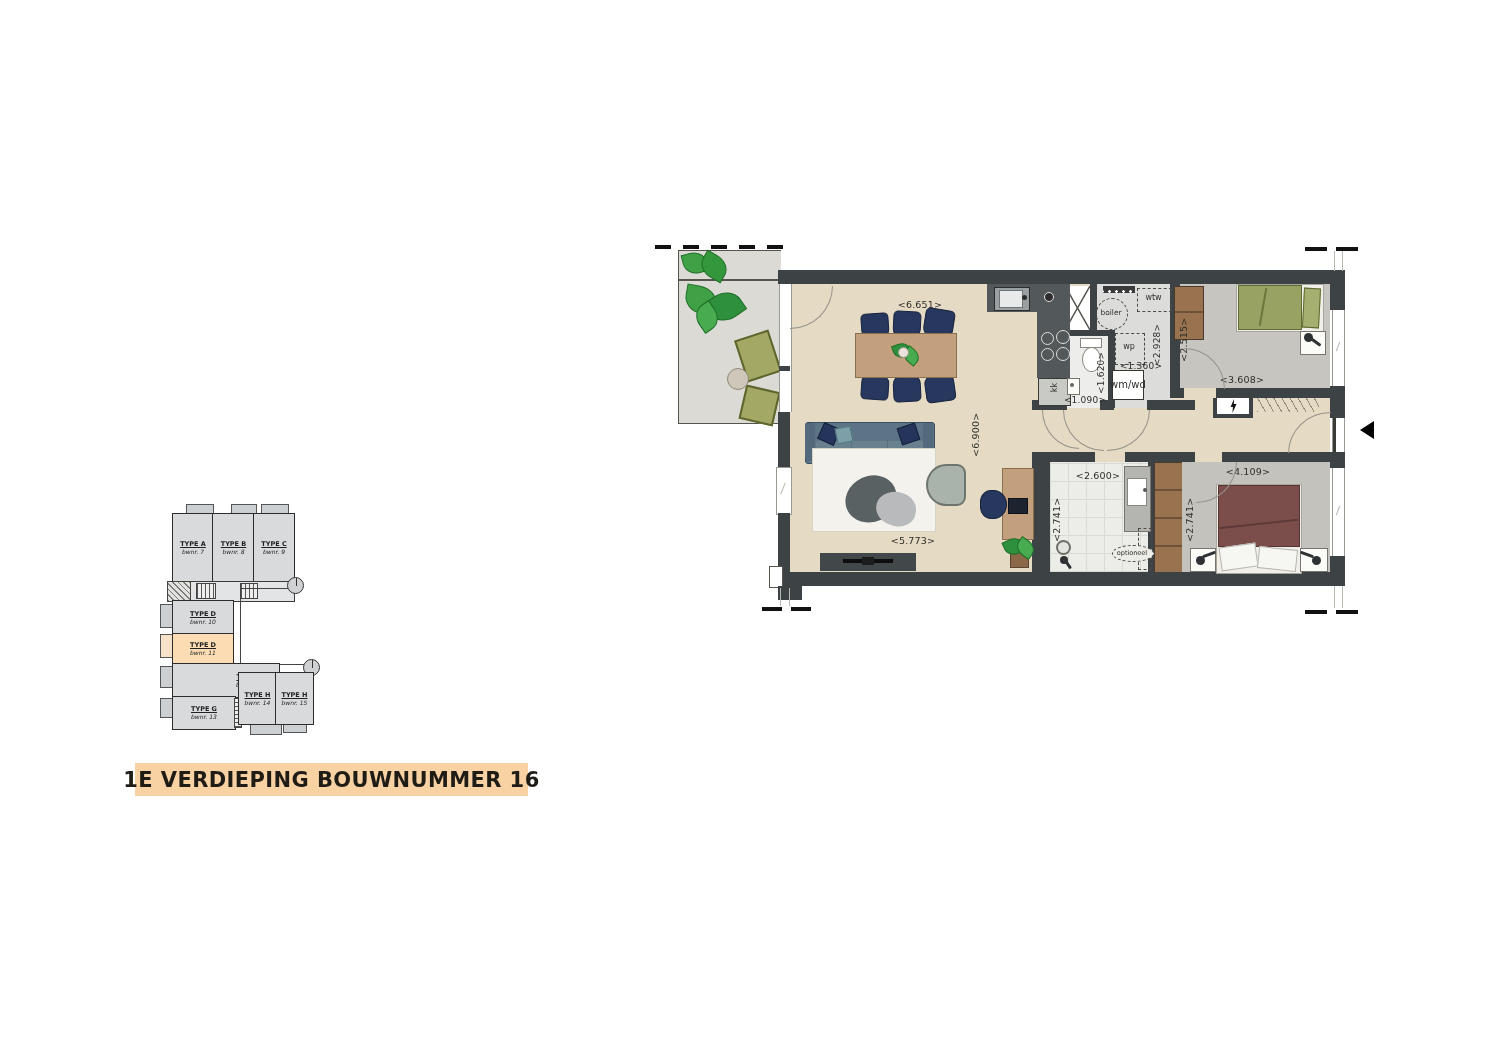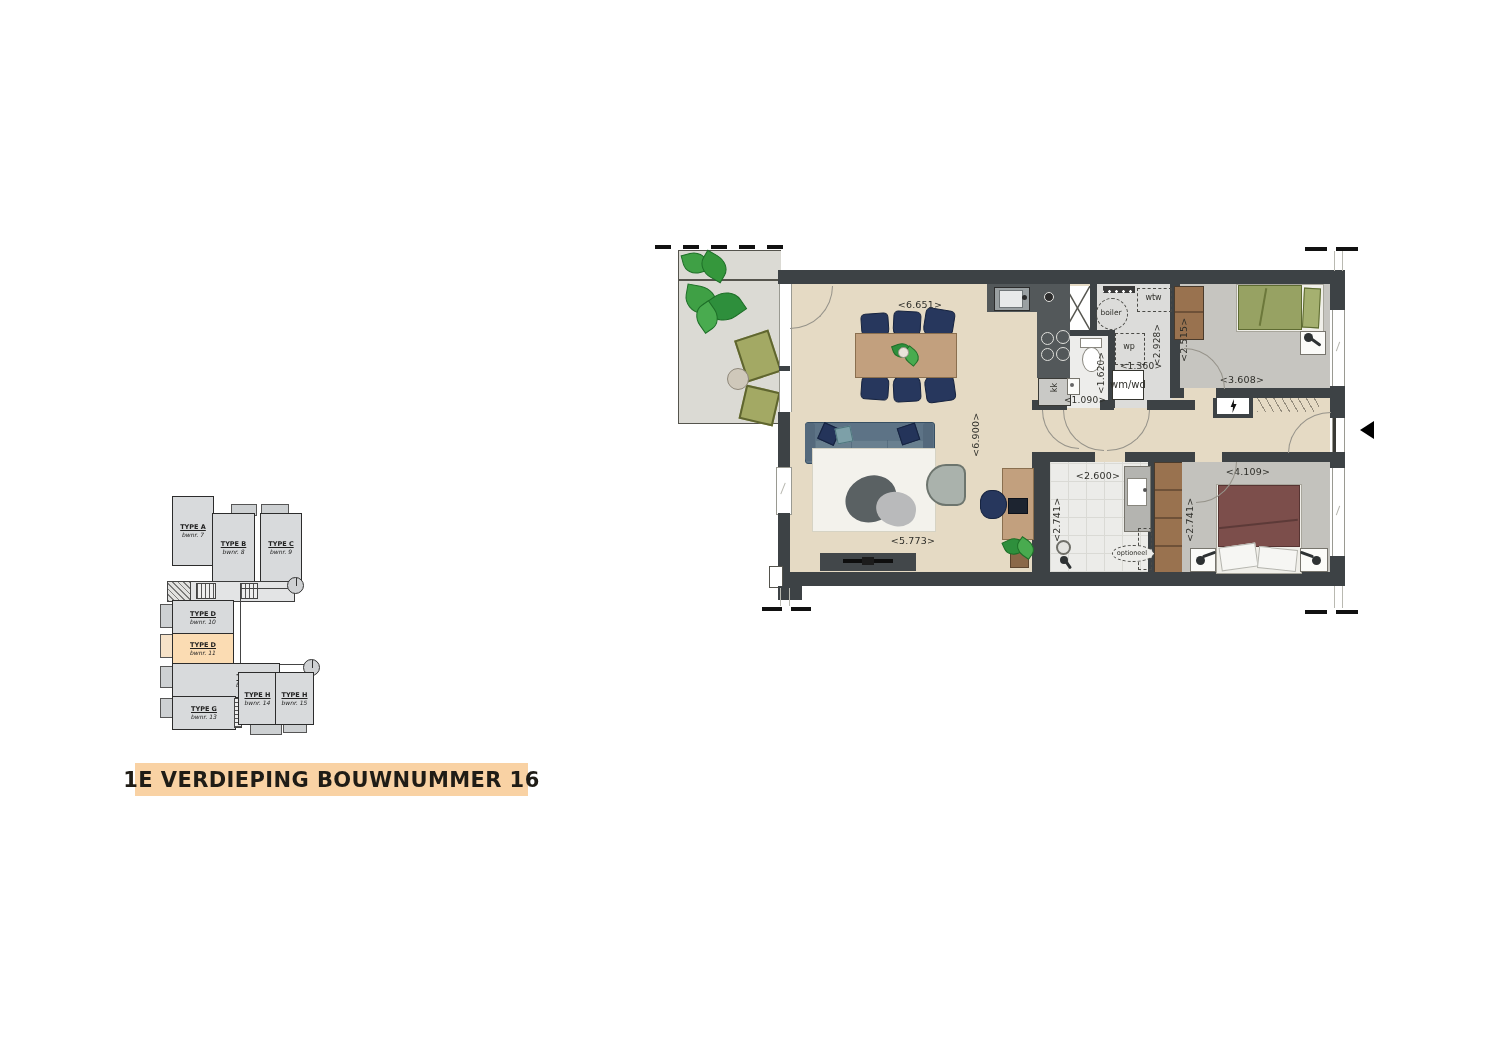--- a/index.html
+++ b/index.html
@@ -306,29 +306,29 @@
   <div class="ovsm" style="left:231px;top:504px;width:24px;height:10px;"></div>
   <div class="ovsm" style="left:261px;top:504px;width:26px;height:10px;"></div>
   <div class="ovsm" style="left:250px;top:722px;width:30px;height:11px;"></div>
   <div class="ovsm" style="left:283px;top:722px;width:22px;height:9px;"></div>
 
   <div class="ovsm" style="left:160px;top:604px;width:12px;height:22px;"></div>
   <div class="ovsm" style="left:160px;top:634px;width:12px;height:22px;background:#f6e2c8;"></div>
   <div class="ovsm" style="left:160px;top:666px;width:12px;height:20px;"></div>
   <div class="ovsm" style="left:160px;top:698px;width:12px;height:18px;"></div>
 
-  <div class="unit" style="left:172px;top:496px;width:40px;height:68px;">
+  <div class="unit" style="left:172px;top:513px;width:40px;height:68px;">
     <span class="u-type">TYPE A</span>
     <span class="u-bwnr">bwnr. 7</span>
   </div>
   <div class="unit" style="left:212px;top:513px;width:41px;height:68px;">
     <span class="u-type">TYPE B</span>
     <span class="u-bwnr">bwnr. 8</span>
   </div>
-  <div class="unit" style="left:260px;top:513px;width:40px;height:68px;">
+  <div class="unit" style="left:253px;top:513px;width:40px;height:68px;">
     <span class="u-type">TYPE C</span>
     <span class="u-bwnr">bwnr. 9</span>
   </div>
 
   <div class="abs" style="left:172px;top:581px;width:121px;height:19px;background:#e3e4e5;border:1px solid #3c3c3c;"></div>
   <div class="ovhatch" style="left:167px;top:581px;width:22px;height:19px;"></div>
   <div class="stairs" style="left:196px;top:583px;width:18px;height:14px;"></div>
   <div class="stairs" style="left:240px;top:583px;width:16px;height:14px;"></div>
   <div class="spiral" style="left:287px;top:577px;"></div>
 

